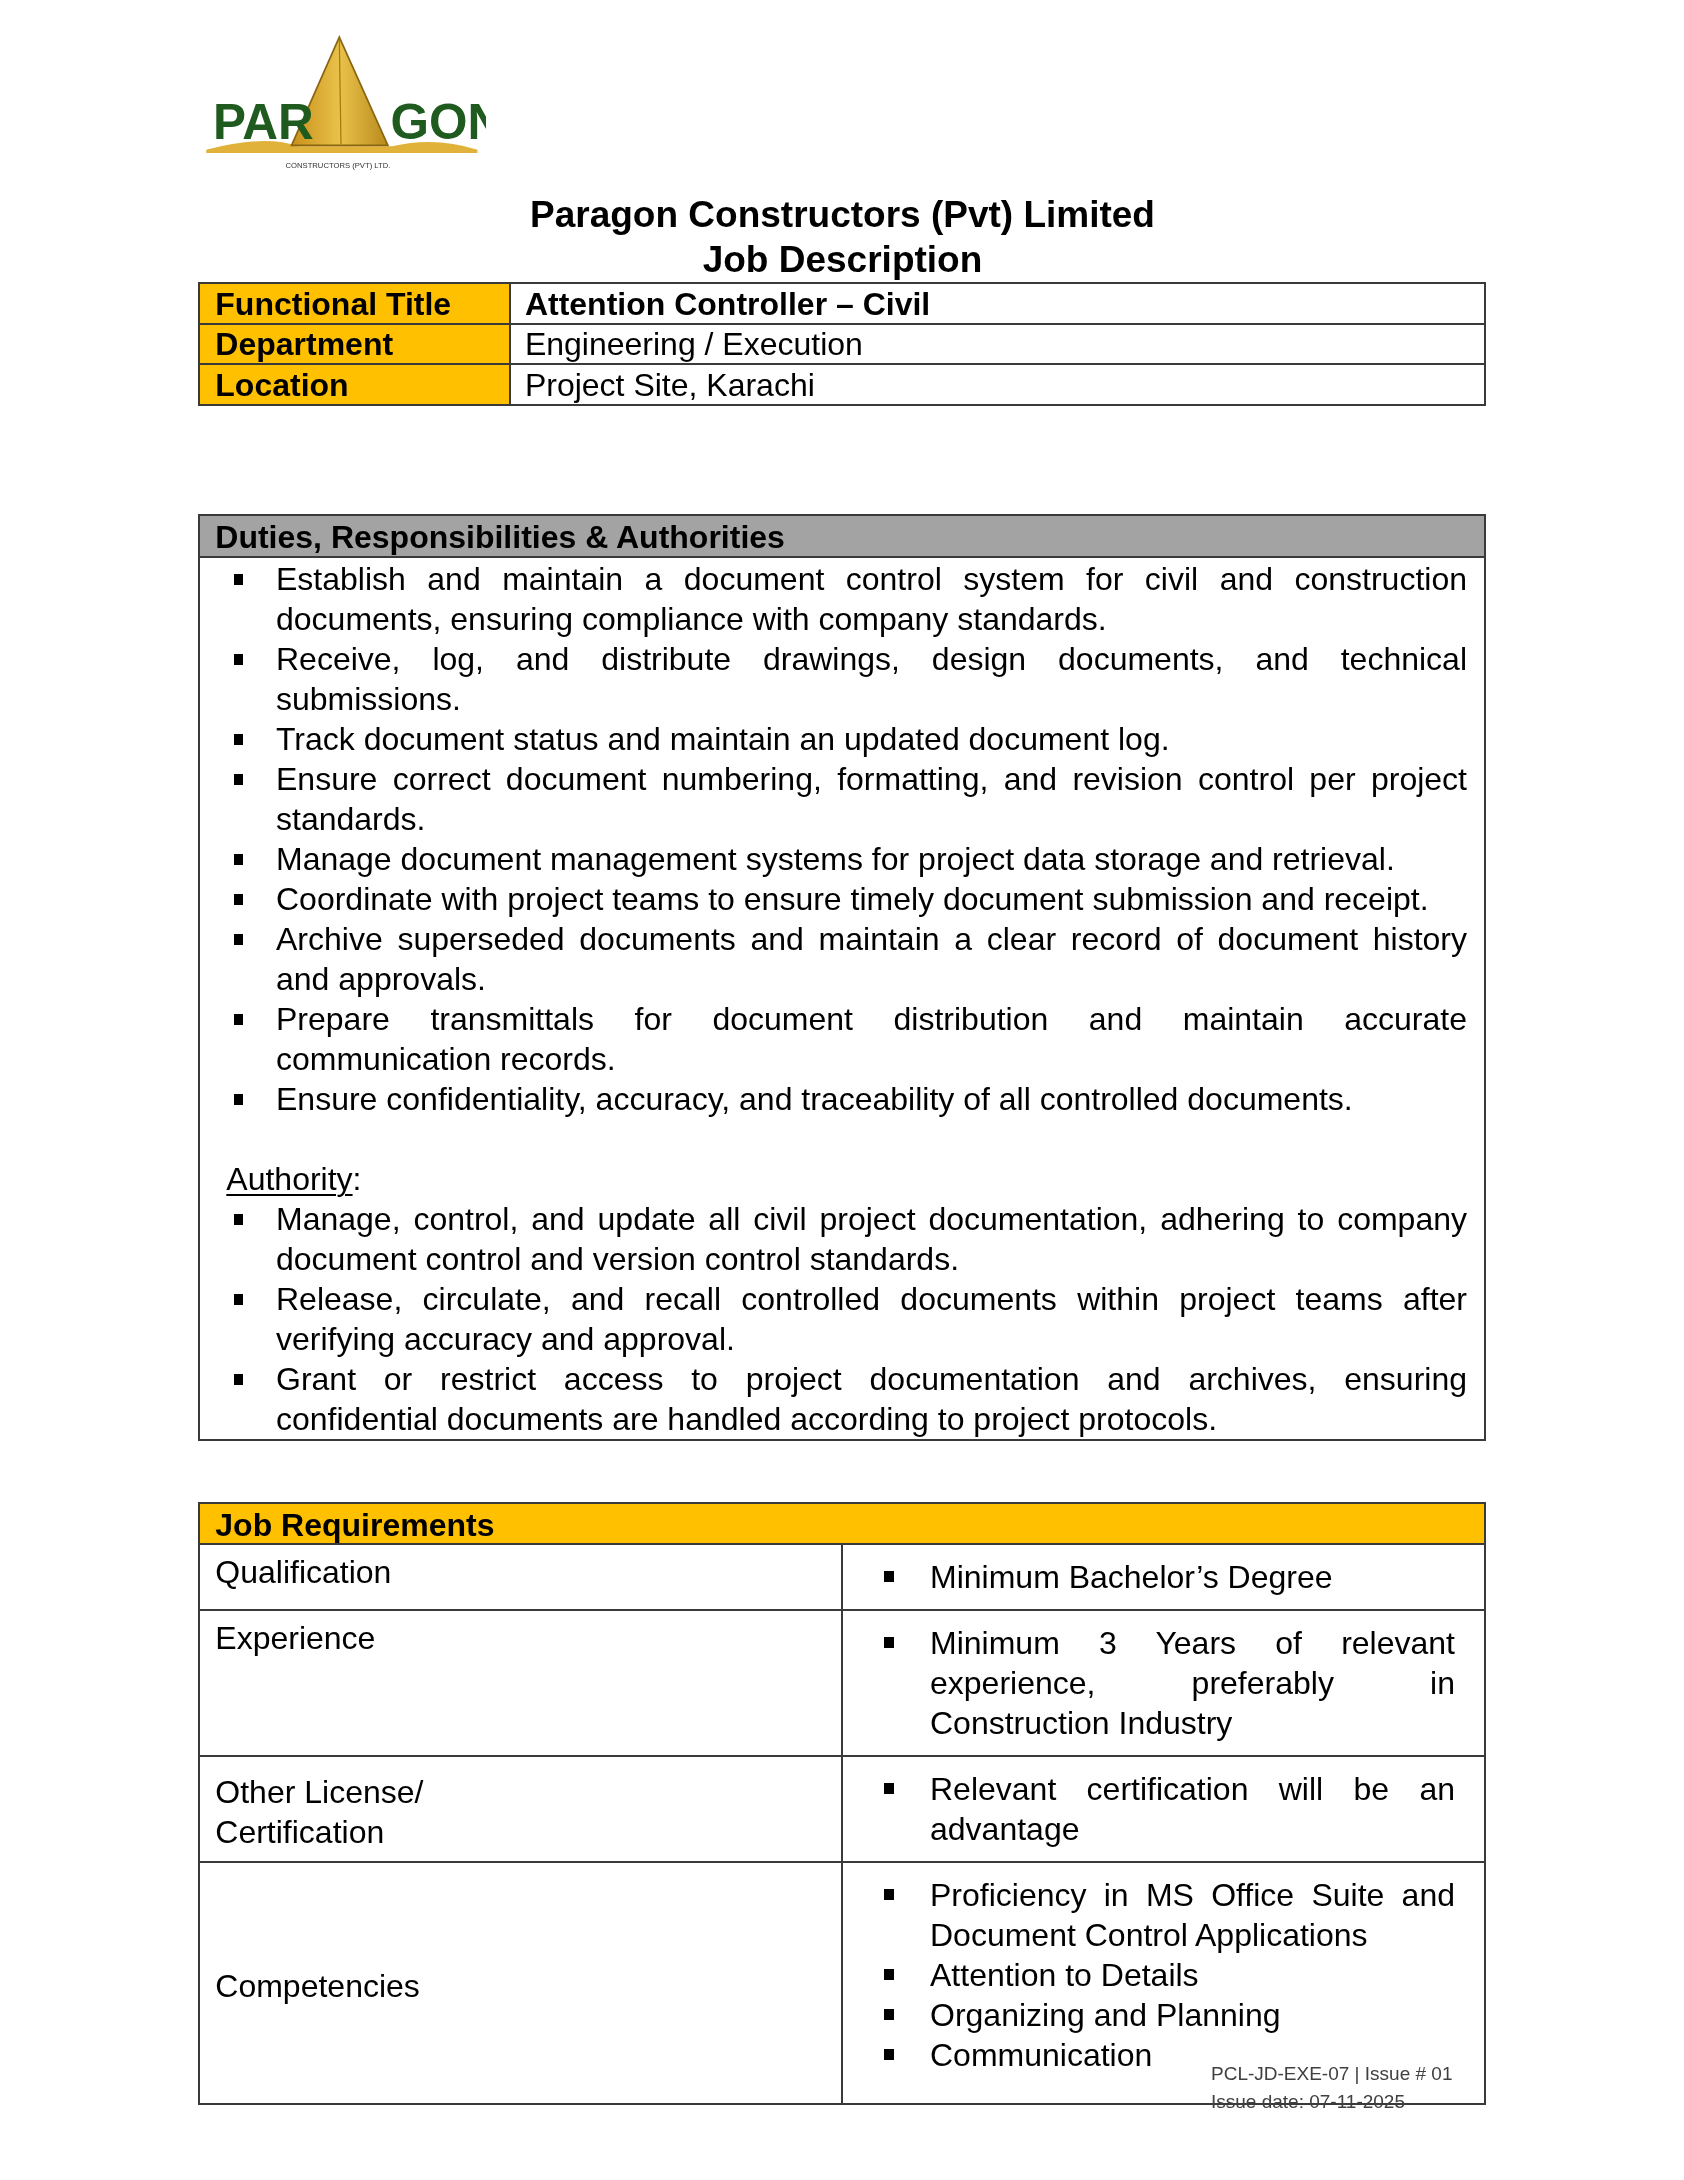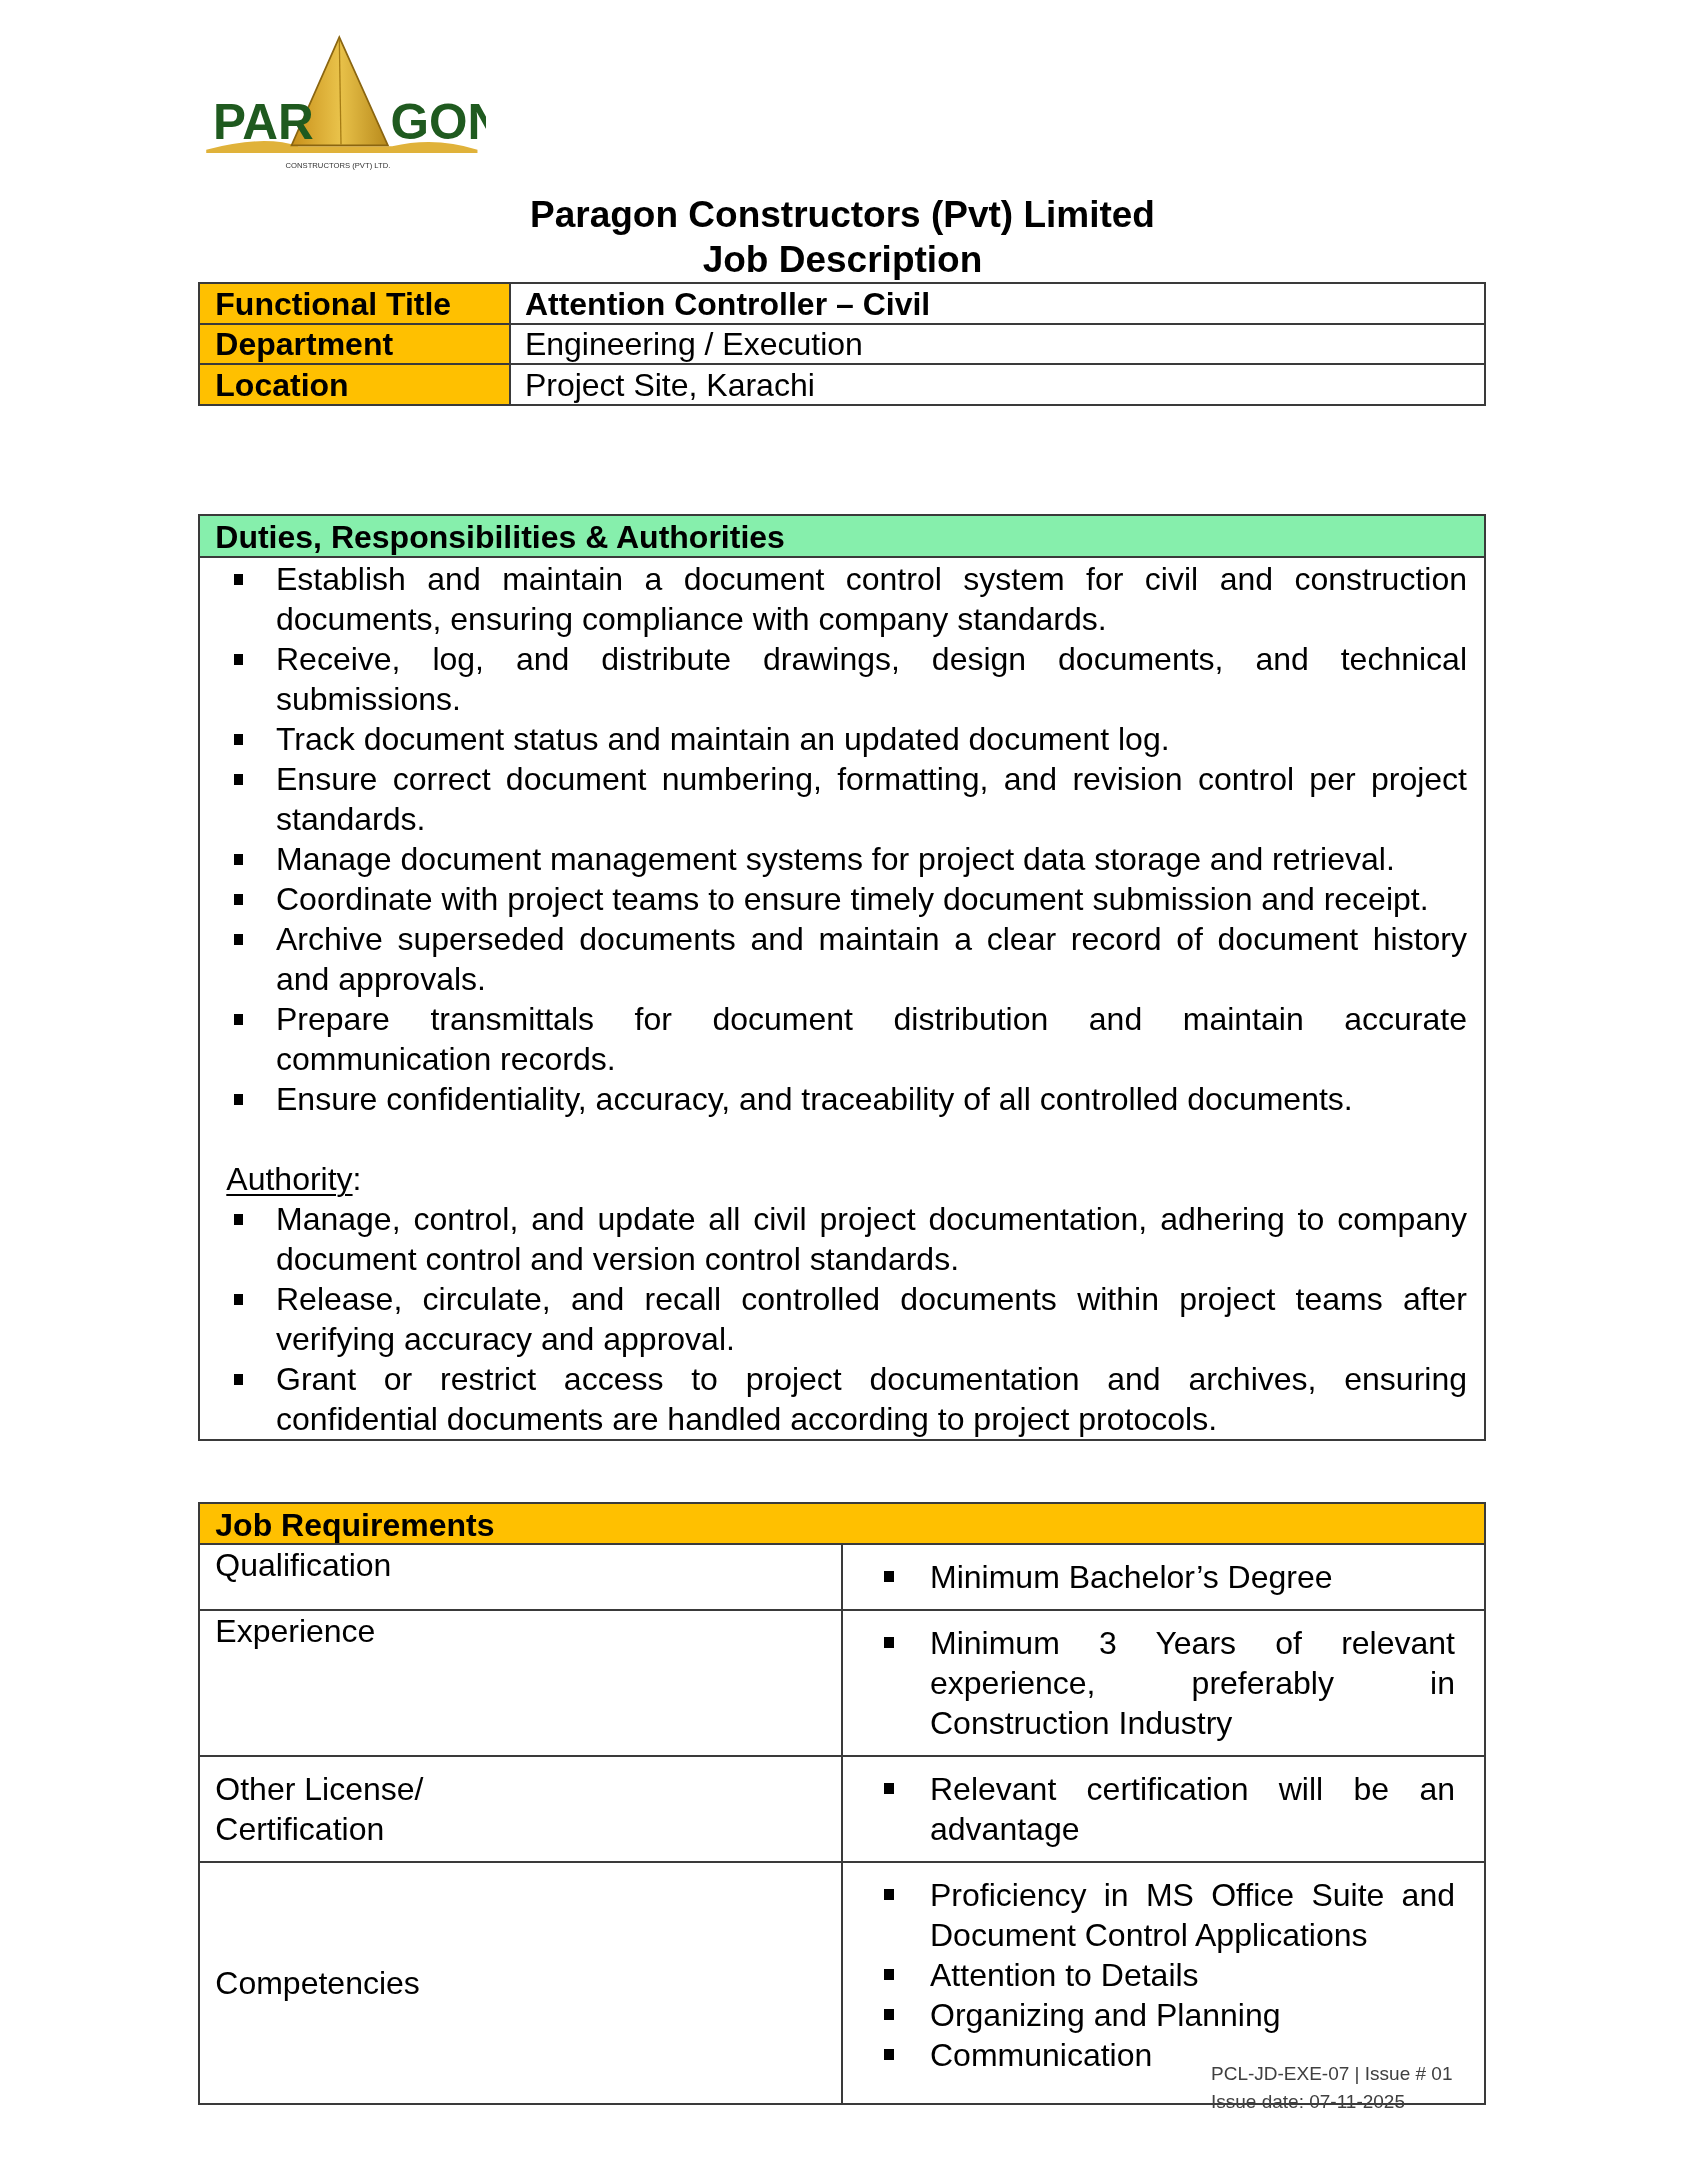--- a/index.html
+++ b/index.html
@@ -21,34 +21,34 @@
 
   
   #info-table { top:282px; }
   #info-table td { height:37px; line-height:37px; padding-top:1.7px; }
   #info-table td.lab { background:#ffc000; font-weight:bold; width:294px; }
   #info-table td.val { padding-left:13.6px; }
   #info-table td.val.bold { font-weight:bold; }
 
   
   #duties { top:514px; }
-  #duties td.hdr { background:#86efac; font-weight:bold; height:37px; line-height:37px; padding-top:2.6px; }
+  #duties td.hdr { background:#a3a3a3; font-weight:bold; height:37px; line-height:37px; padding-top:2.6px; }
   #duties td.body { height:877px; padding:0; position:relative; }
   .blist { list-style:none; margin:0; padding:0; }
   .blist li { position:relative; padding-left:67px; padding-right:17px; text-align:justify;
               font-size:32px; line-height:40px;margin-left:9px; }
   .blist li .sq { position:absolute; left:25px; top:14.5px; width:9.4px; height:11px; background:#000; }
   #duties-list { margin-top:1.7px; }
   #auth-label { font-size:32px; line-height:40px; padding-left:15.3px; margin-top:40px;margin-left:11px; }
   #auth-label u { text-decoration:underline; text-underline-offset:4.3px; text-decoration-thickness:1.7px; }
 
   
   #req { top:1502px; }
   #req td.hdr { background:#ffc000; font-weight:bold; height:36px; line-height:36px; padding-top:2.6px; }
-  #req td.lab { width:330px; line-height:40px; padding-top:0; }
+  #req td.lab { width:330px; line-height:40px; padding-top:7px; }
   #req td.val { padding:12px; line-height:40px; }
   #req td.val .blist li { padding-left:66px; padding-right:17px; }
   #req td.val .blist li .sq { left:20.4px; }
   #req tr.r-qual td { height:37px; }
   #req tr.r-exp td { height:76px; }
   #req tr.r-lic td { height:76px; }
   #req tr.r-comp td { height:216px; }
   #req tr.r-lic td.lab, #req tr.r-comp td.lab { vertical-align:middle;margin-left:24px; }
   #req tr.r-lic td.val { vertical-align:middle; }
 

